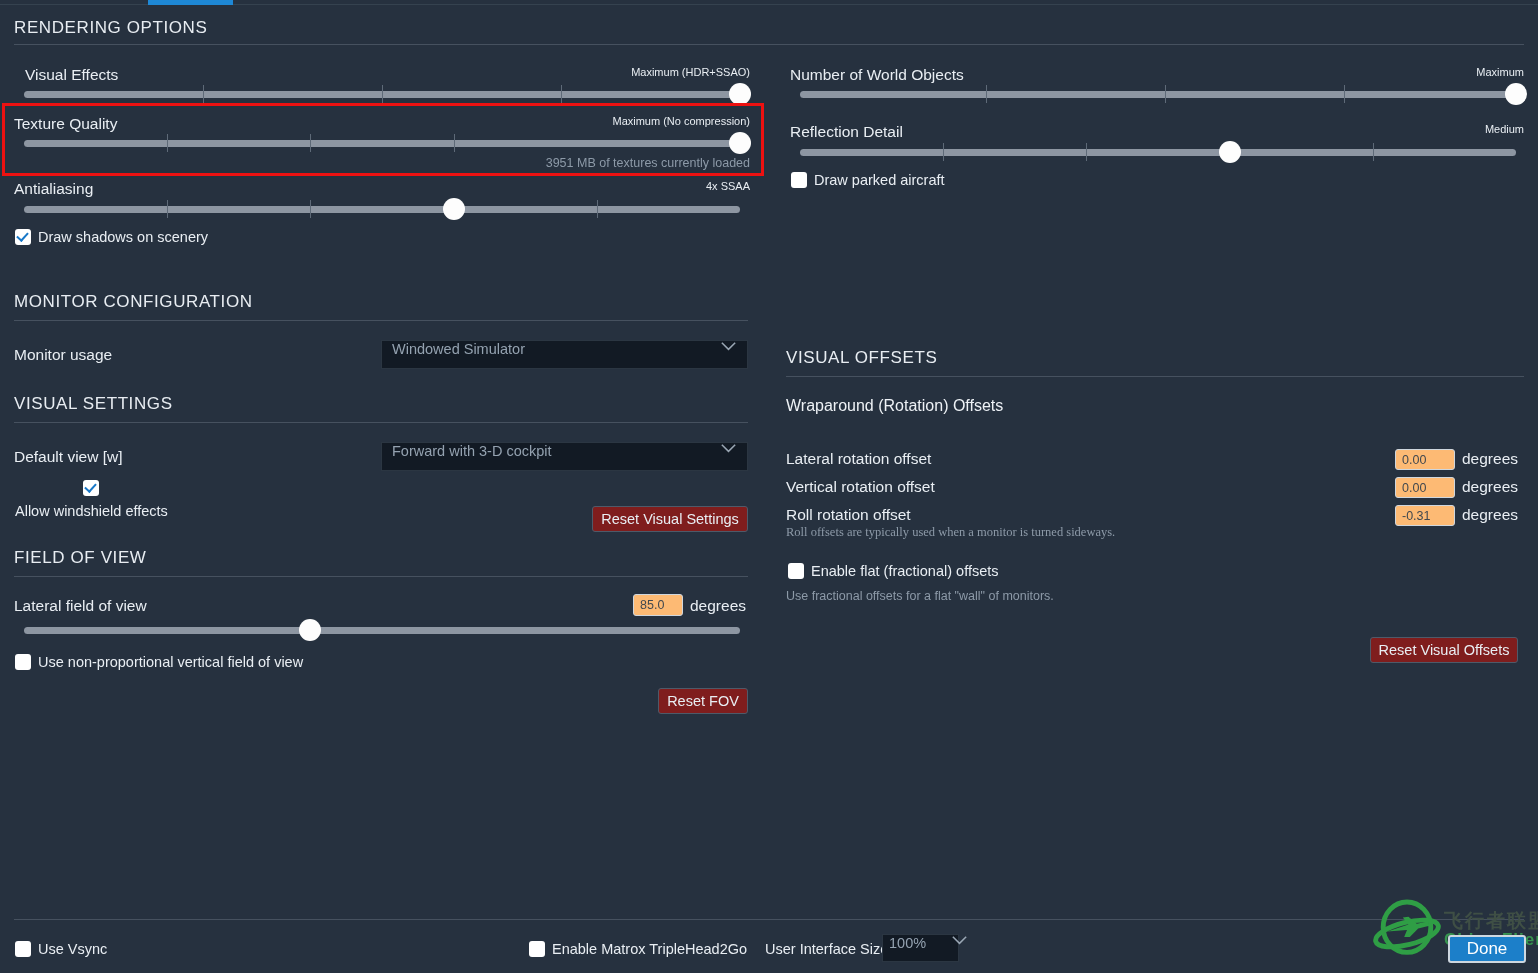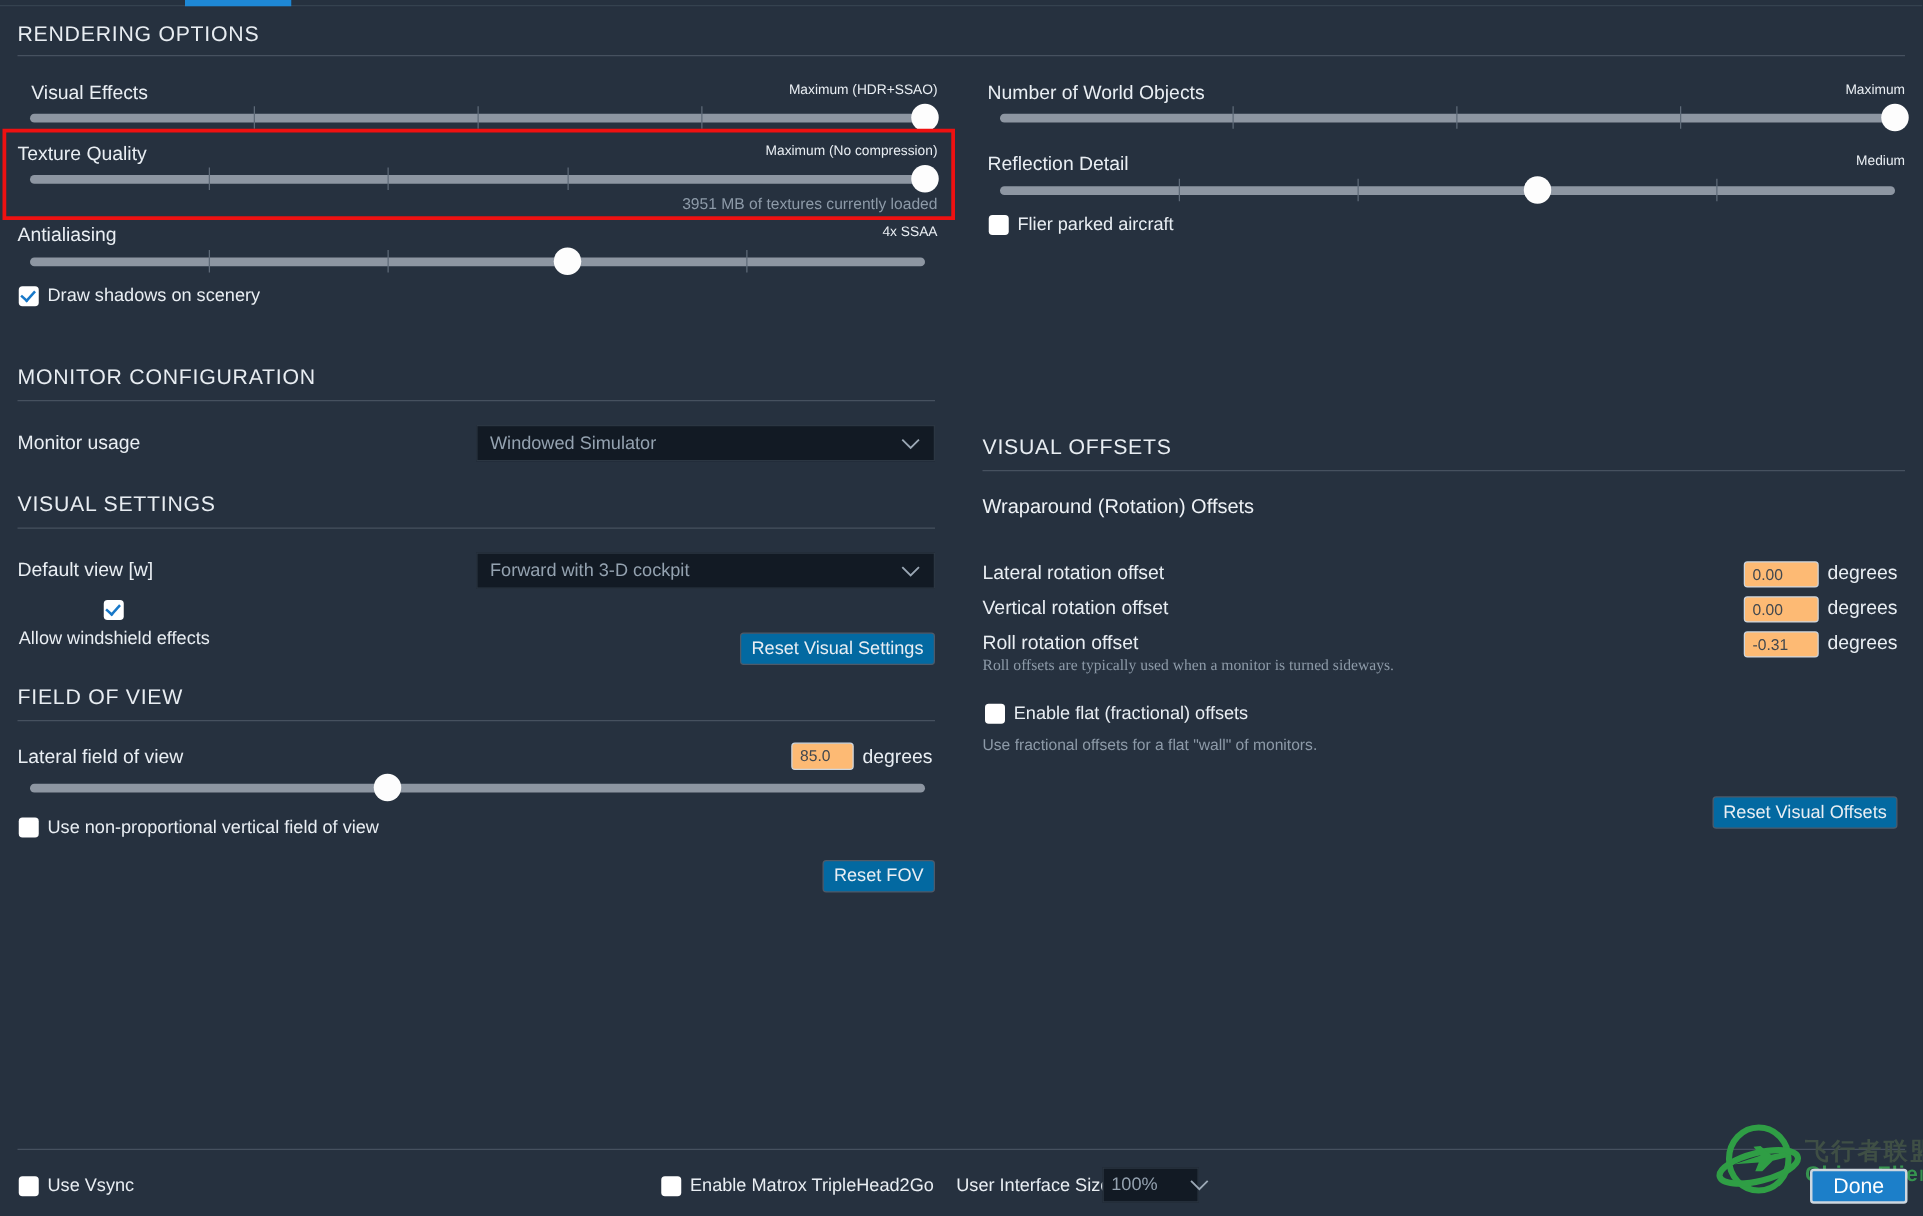--- a/index.html
+++ b/index.html
@@ -52,35 +52,35 @@
   }
   .cbox.checked::after {
     content:""; position:absolute; left:4px; top:1px; width:5px; height:9px;
     border:solid #1878c8; border-width:0 2.5px 2.5px 0; transform:rotate(42deg);
   }
   .cbrow .cblabel { color:#e9eef3; font-size:14.5px; }
 
   
   .dd {
     position:absolute; background:#121a24; border:1px solid #2b3642;
-    display:flex; align-items:center; padding:0 10px;gap:25px;
+    display:flex; align-items:flex-start; padding:0 10px;gap:25px;
   }
   .dd .ddtext { color:#94a2b0; font-size:14.5px; flex:1; white-space:nowrap; }
   .dd .chev { width:17px; height:10px; flex:0 0 auto; }
 
   
   .tin {
     position:absolute; background:#fdba74; border-radius:3px;
     display:flex; align-items:center; padding-left:6px;
     color:#41484f; font-size:12.5px; border:1px solid #cfd6dd;
   }
 
   
   .btn {
-    position:absolute; background:#0369a1; border:1px solid #4e5a69;
+    position:absolute; background:#7f1d1d; border:1px solid #4e5a69;
     border-radius:3px; color:#e9eef3; font-size:14.5px;
     display:flex; align-items:center; justify-content:center; white-space:nowrap;
   }
   .btn-done {
     position:absolute; background:#1c7fc9; border:2px solid #cdd7e0;
     border-radius:3px; color:#ffffff; font-size:17px;
     display:flex; align-items:center; justify-content:center;
   }
 
   
@@ -160,21 +160,21 @@
   <div class="slider" style="left:800px; top:143px; width:716px;">
     <div class="track"></div>
     <div class="tick" style="left:20%"></div>
     <div class="tick" style="left:40%"></div>
     <div class="tick" style="left:80%"></div>
     <div class="knob" style="left:60%"></div>
   </div>
 
   <div class="cbrow" style="left:791px; top:172px;">
     <div class="cbox"></div>
-    <span class="cblabel">Flier parked aircraft</span>
+    <span class="cblabel">Draw parked aircraft</span>
   </div>
 
   <div class="section-title" style="left:14px; top:292px;">MONITOR CONFIGURATION</div>
   <div class="section-rule" style="left:14px; top:320px; width:734px;"></div>
 
   <div class="lbl" style="left:14px; top:346px;">Monitor usage</div>
   <div class="dd" style="left:381px; top:340px; width:367px; height:29px;">
     <span class="ddtext">Windowed Simulator</span>
     <svg class="chev" viewBox="0 0 20 12">
       <polyline points="2,2 10,10 18,2" fill="none" stroke="#9aa7b4" stroke-width="1.8"></polyline>

